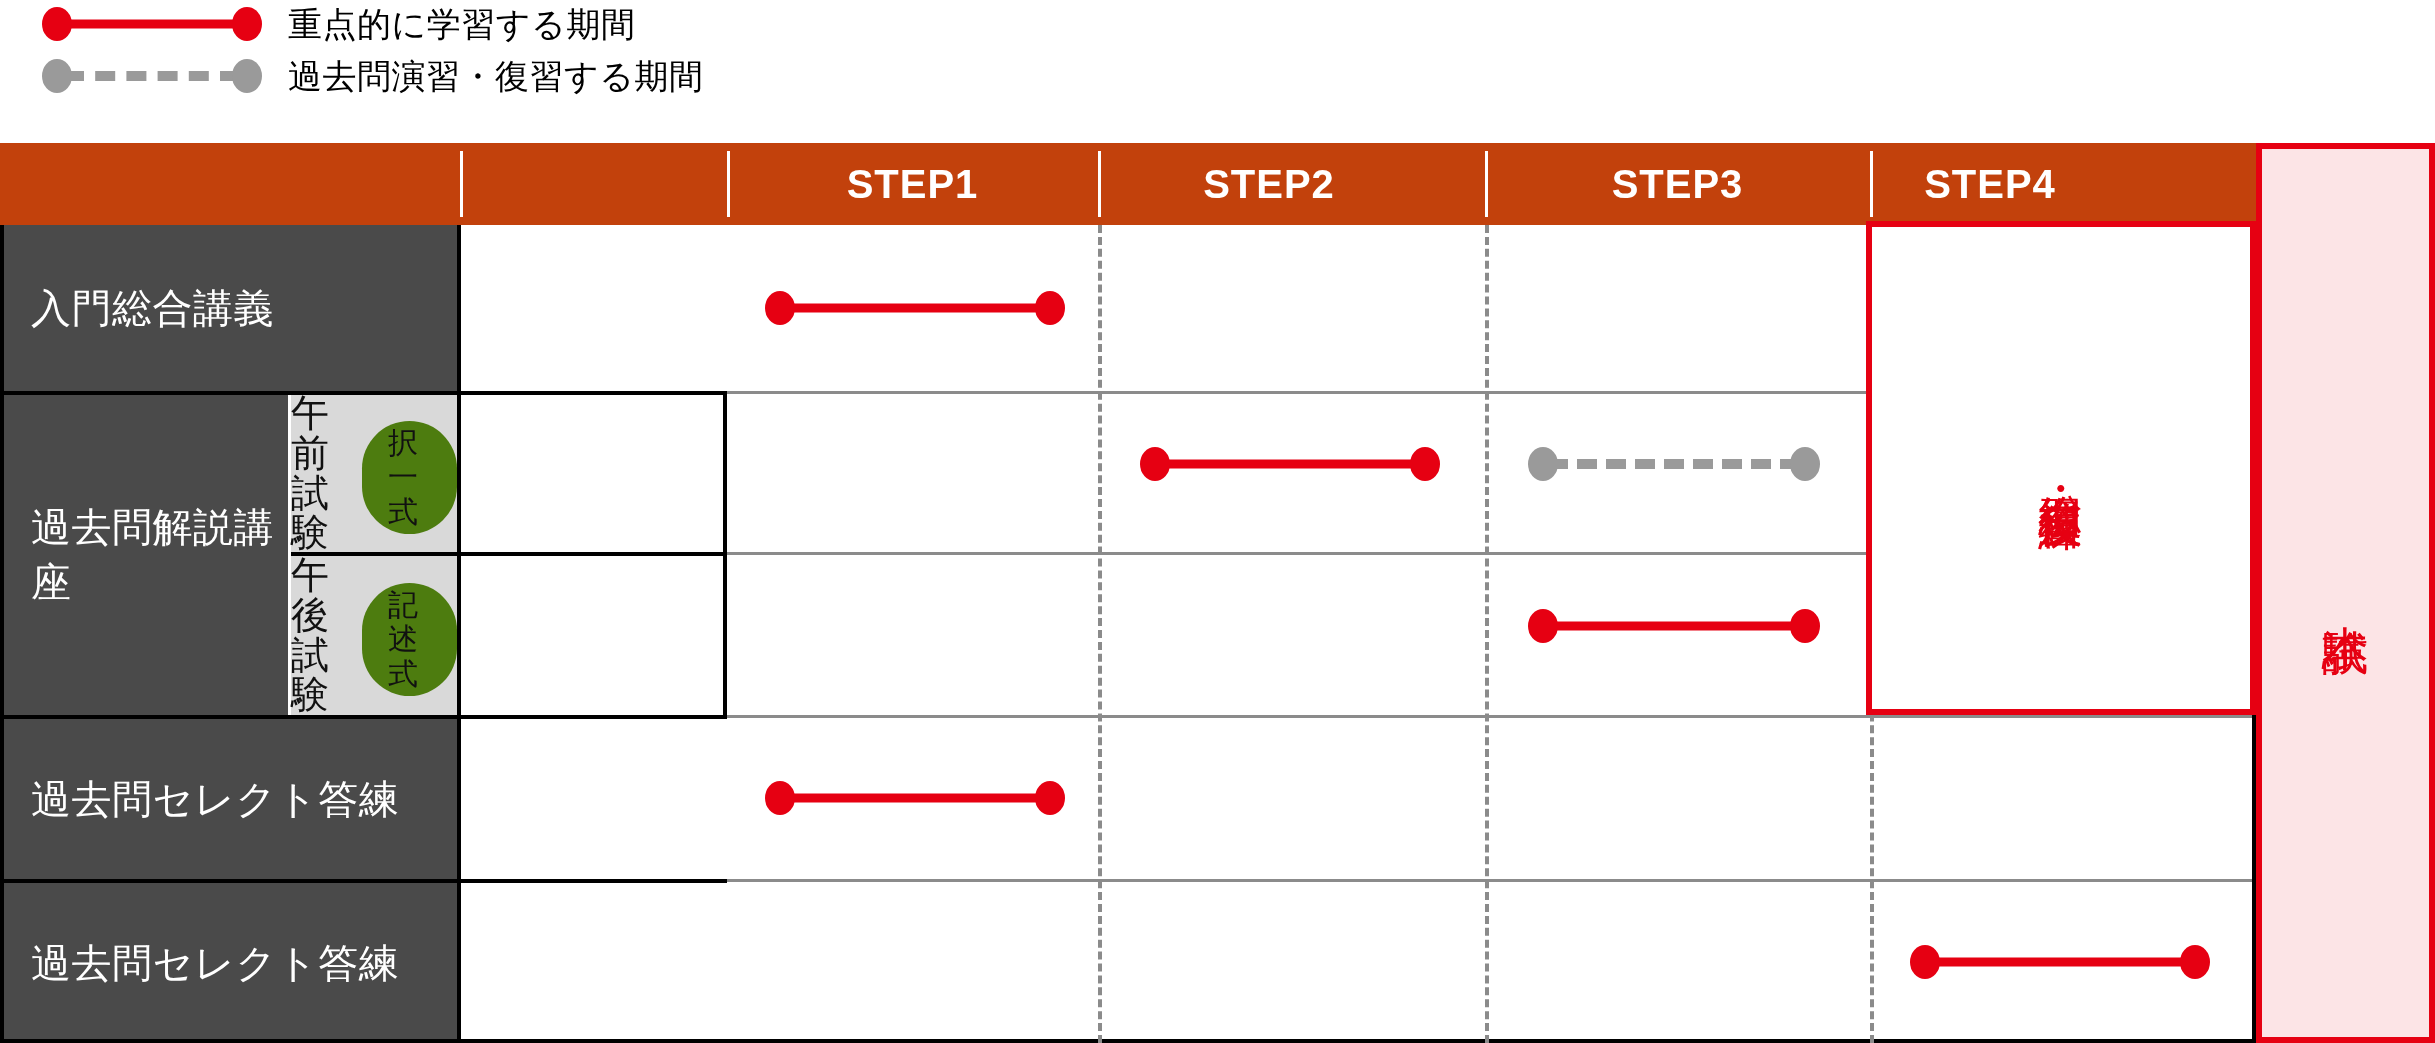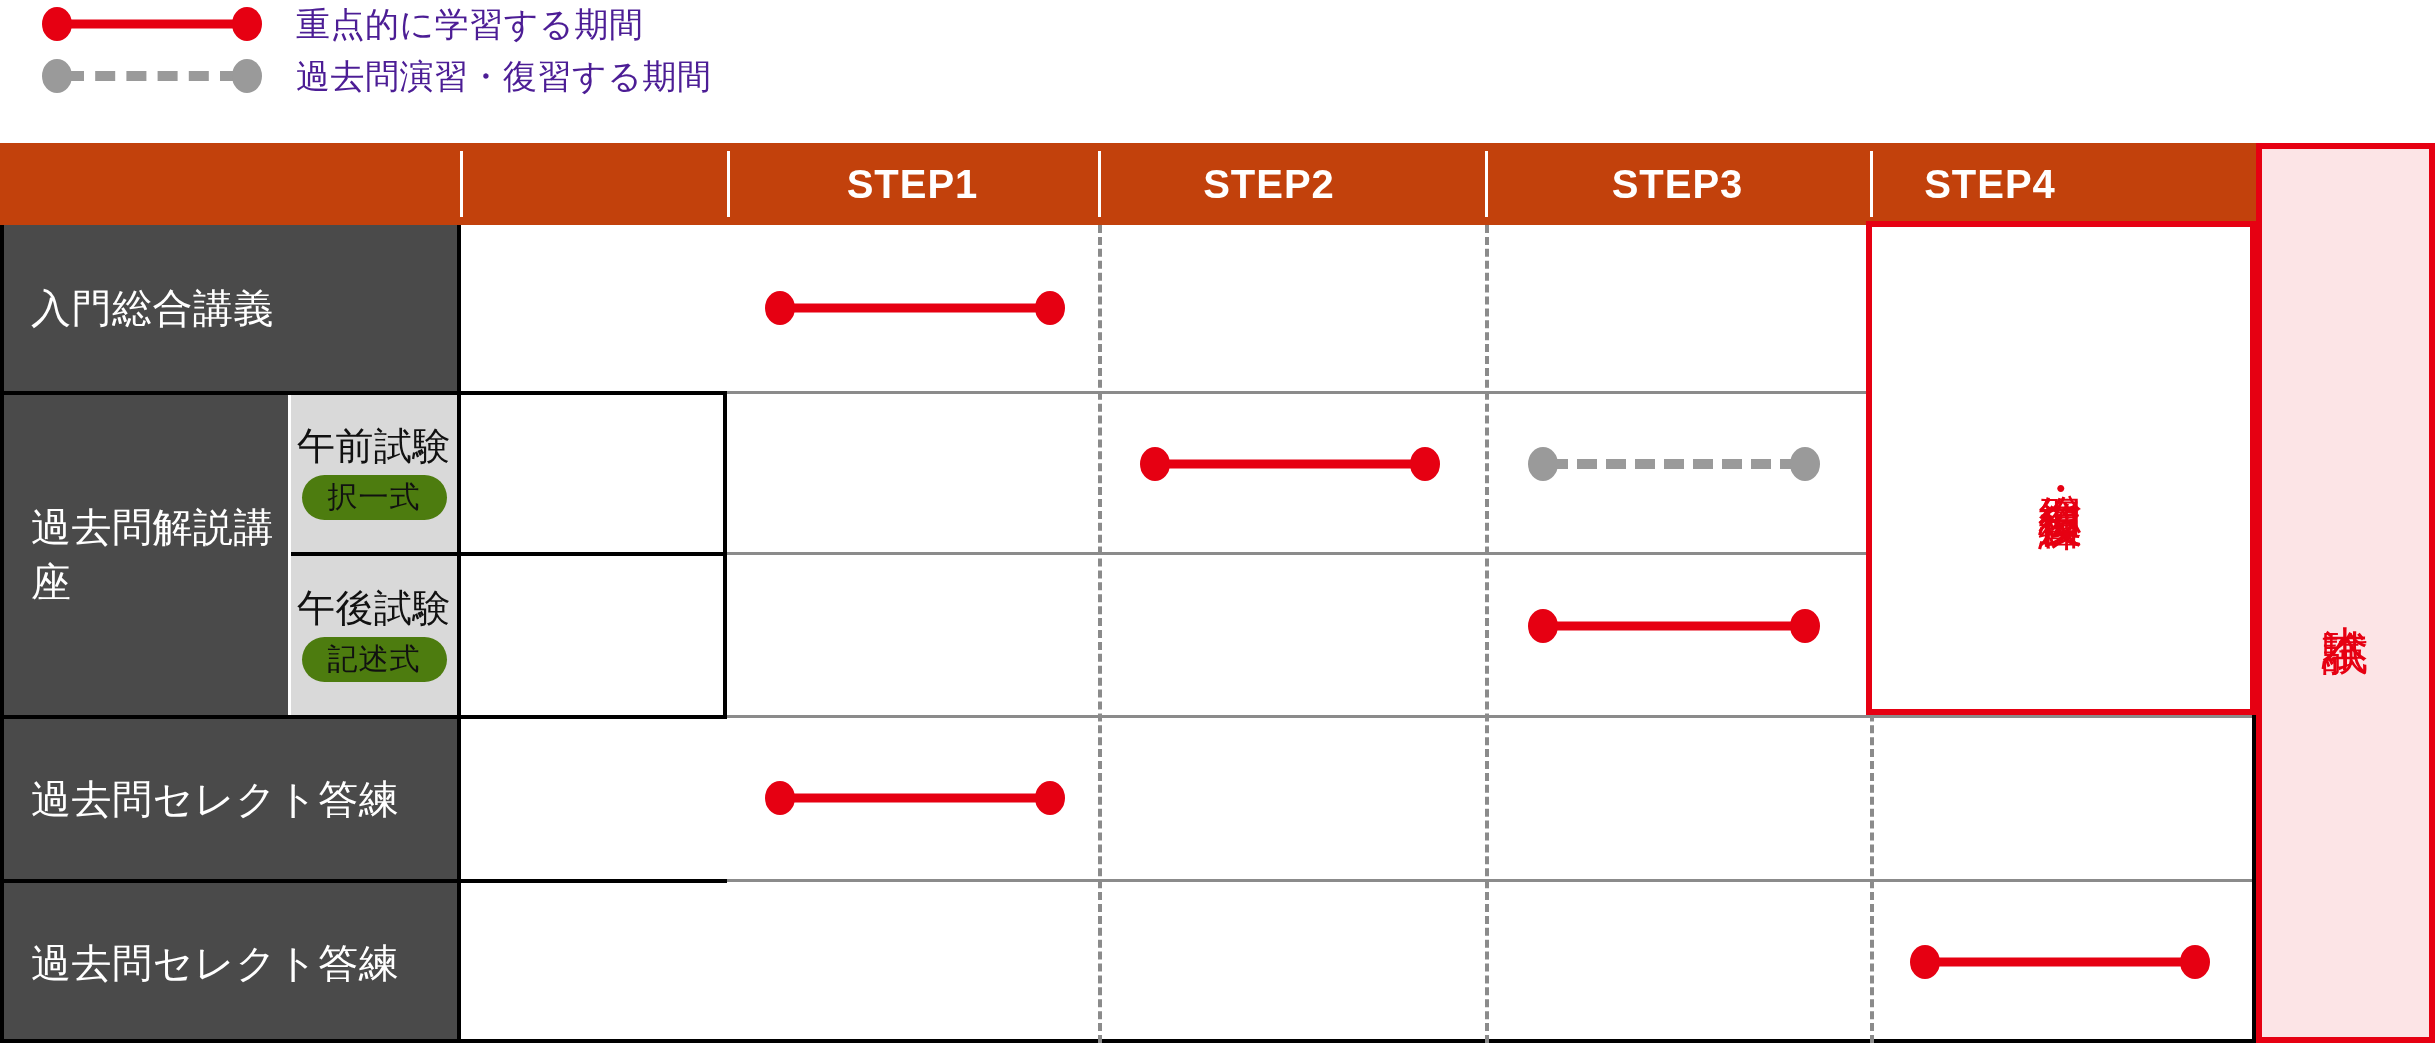--- a/index.html
+++ b/index.html
@@ -18,21 +18,21 @@
   .lg-dot{position:absolute;top:50%;transform:translateY(-50%);width:30px;height:34px;border-radius:50%;}
   .lg-dot.left{left:0;}
   .lg-dot.right{right:0;}
   .lg-line{position:absolute;top:50%;transform:translateY(-50%);left:22px;right:22px;height:9px;}
   .lg-line.solid{background:#e60012;}
   .lg-line.dashed{
     height:0;border-top:10px dashed #9a9a9a;
     background:transparent;
   }
   .legend-label{
-    margin-left:34px;font-size:34px;color:#4c1d95;letter-spacing:0.5px;
+    margin-left:26px;font-size:34px;color:#000000;letter-spacing:0.5px;
     line-height:1;white-space:nowrap;
   }
 
   
   #chart{position:absolute;left:0;top:143px;width:2435px;height:900px;}
 
   
   
   
   
@@ -47,21 +47,21 @@
 
   .grid{position:absolute;left:0;top:82px;width:2108px;height:818px;}
 
   .rowlabel{
     position:absolute;left:3px;background:#4a4a4a;color:#ffffff;
     display:flex;align-items:center;font-size:40px;padding-left:28px;
     box-sizing:border-box;letter-spacing:0.5px;
   }
   .sublabel{
     position:absolute;background:#d9d9d9;color:#111111;
-    display:flex;flex-direction:column;align-items:center;justify-content:center;
+    display:flex;flex-direction:row;align-items:center;justify-content:center;
     box-sizing:border-box;
   }
   .sublabel-title{font-size:38px;line-height:1.05;letter-spacing:0.5px;}
   .pill{
     margin-top:8px;background:#4d7c0f;border-radius:999px;
     font-size:30px;padding:5px 26px;line-height:1.15;letter-spacing:1px;
   }
 
   .cellarea{position:absolute;background:#ffffff;}
 

